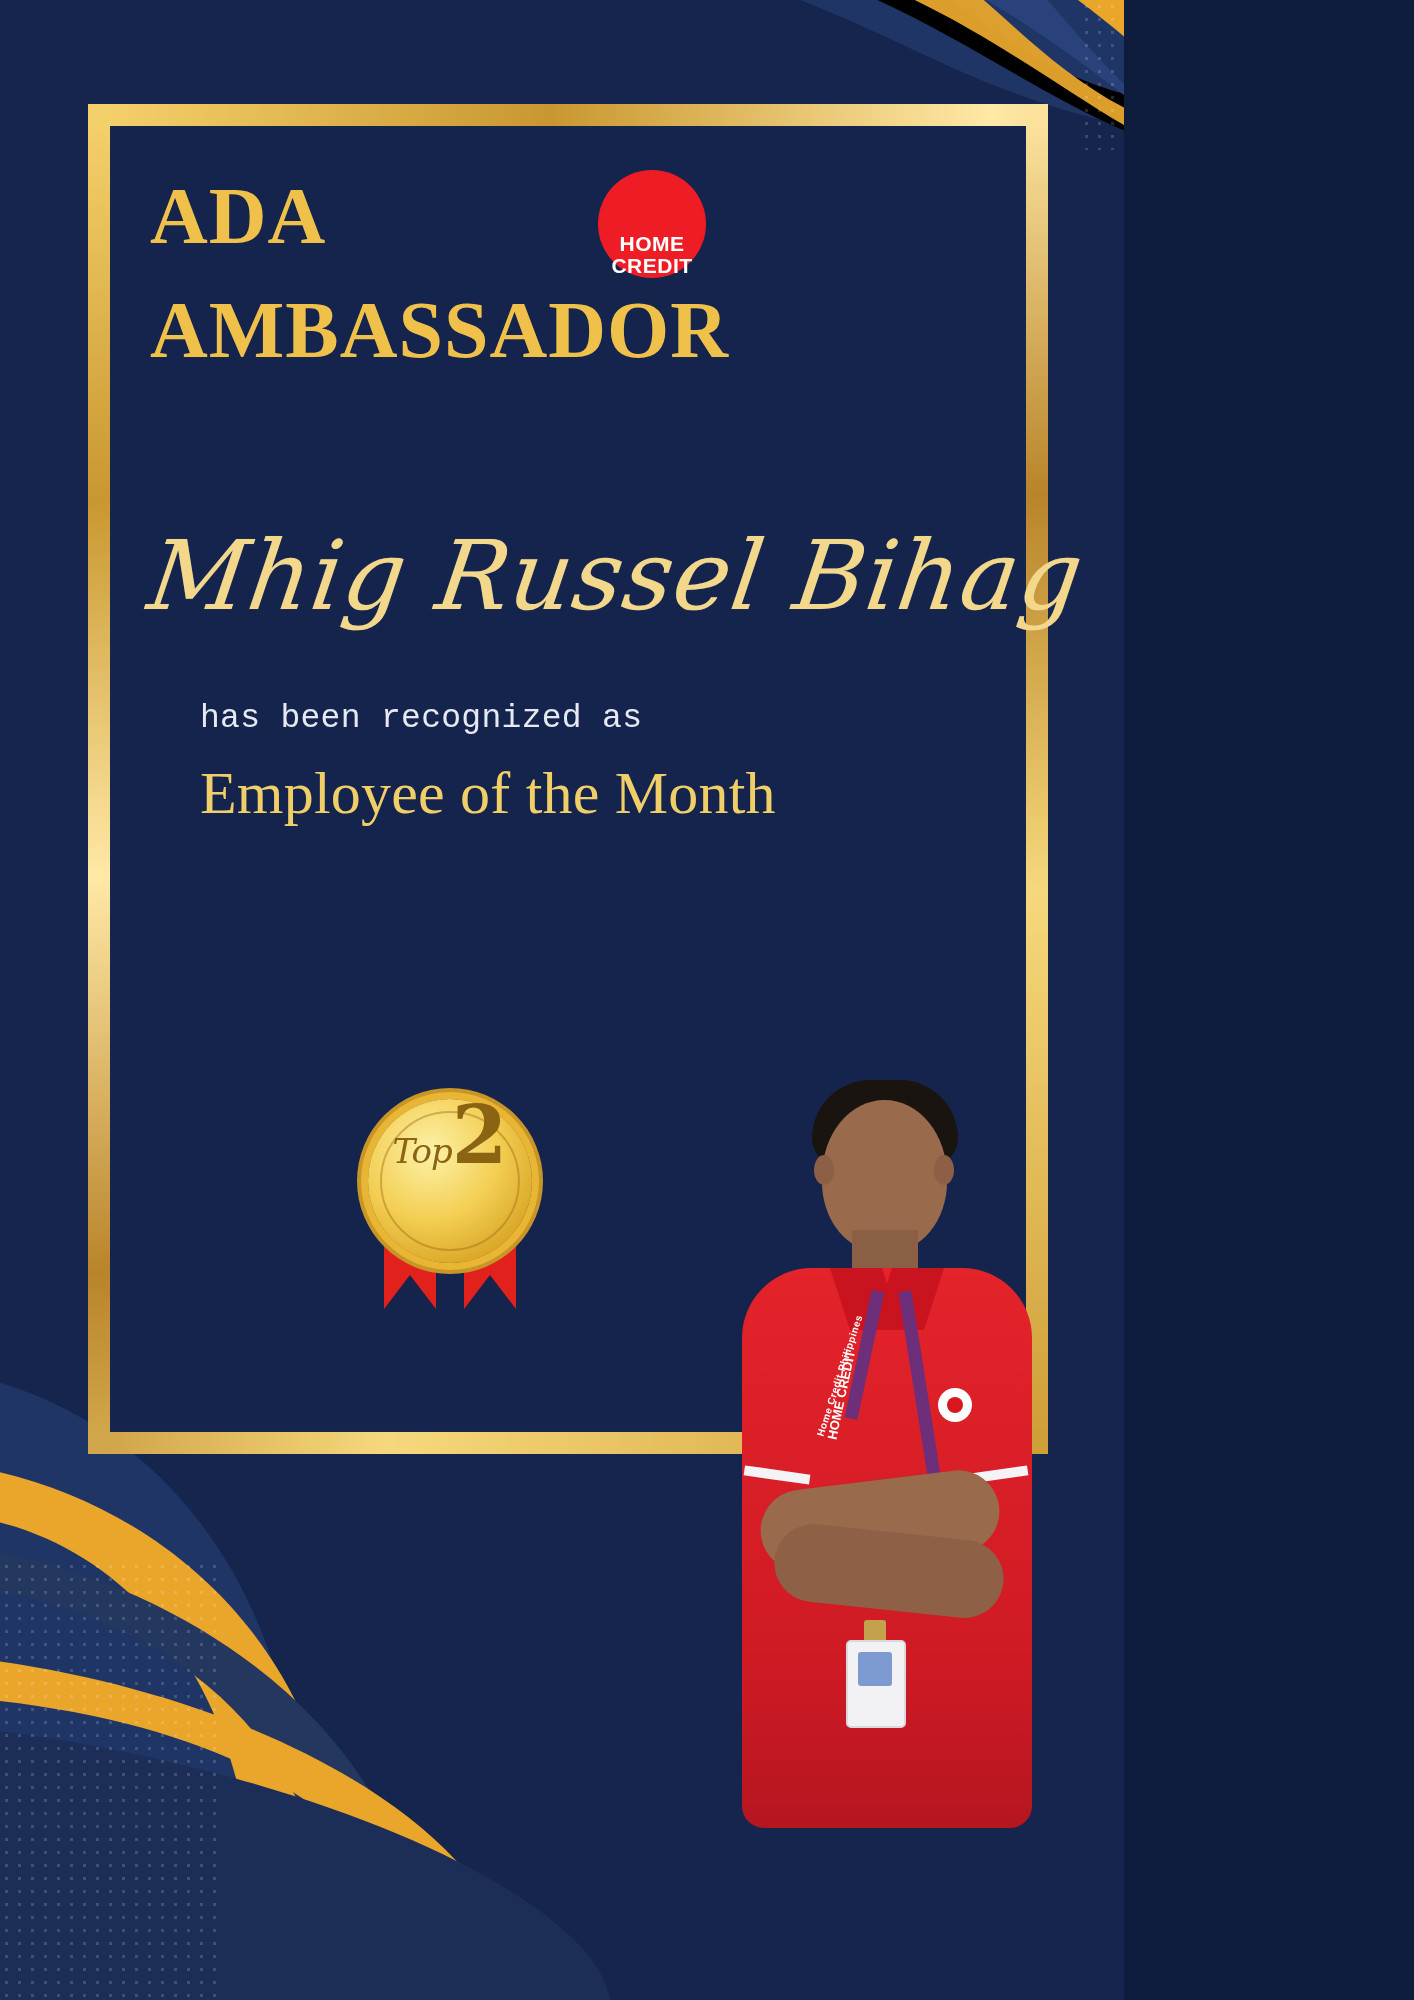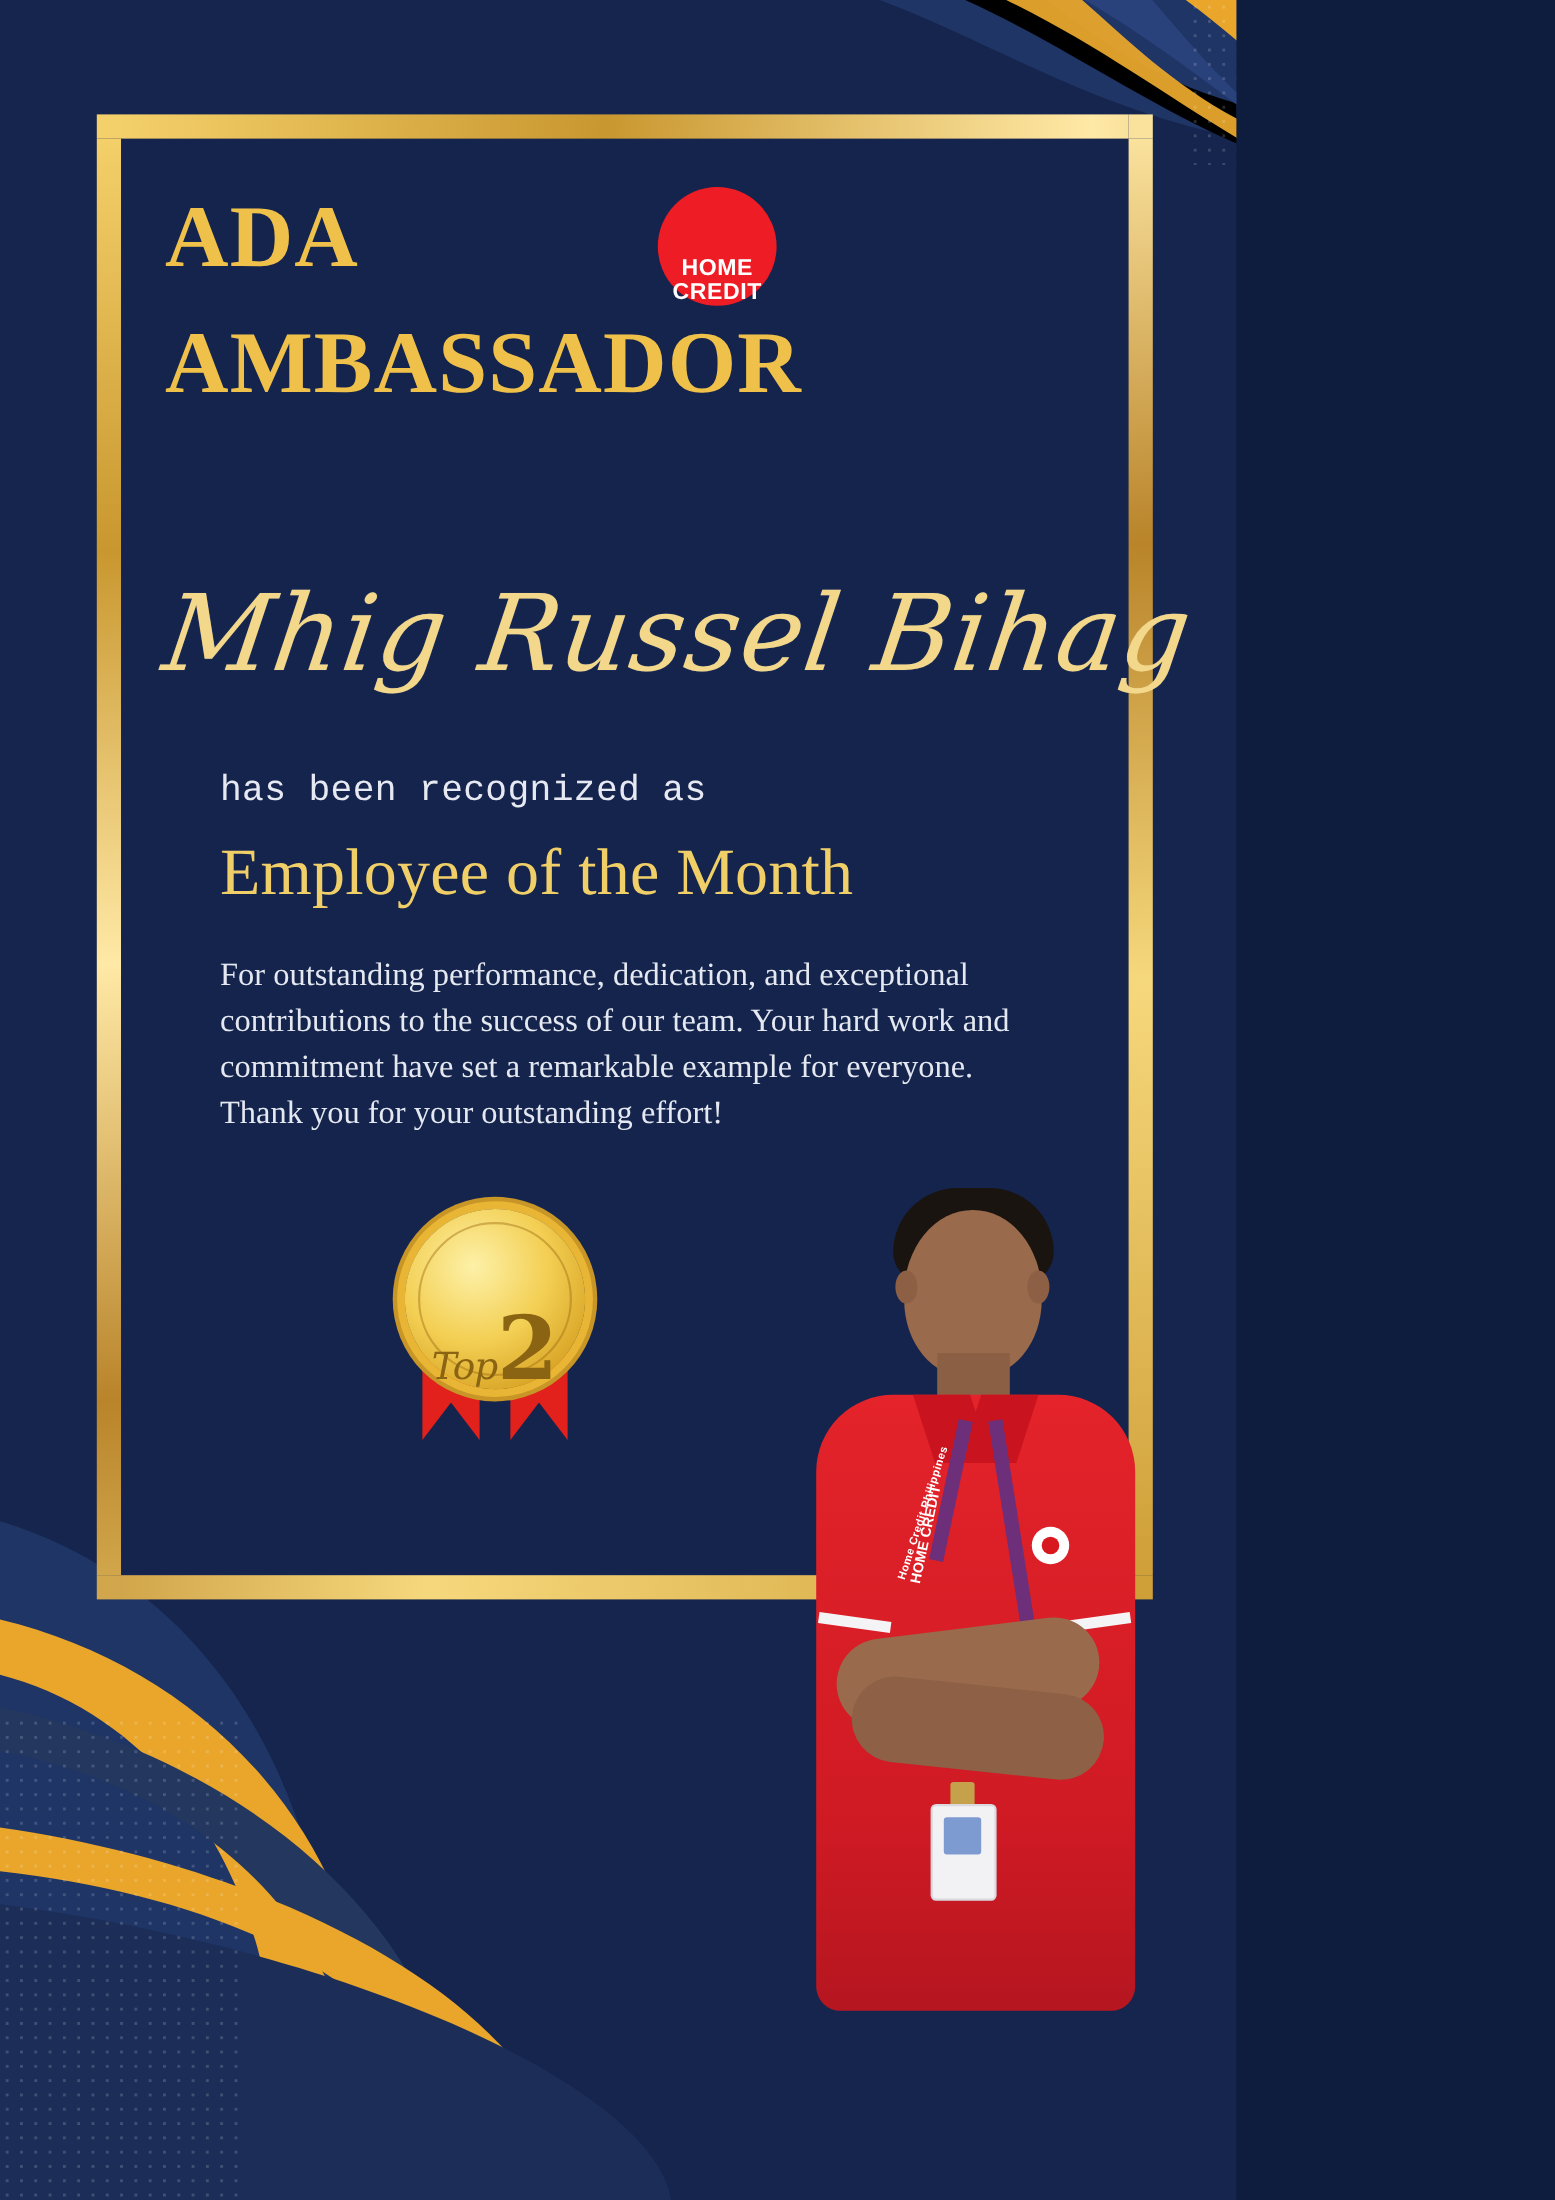--- a/index.html
+++ b/index.html
@@ -165,21 +165,21 @@
     width: 0;
   }
   .medal-disc {
     position: absolute;
     left: 8px; top: 4px;
     width: 164px; height: 164px;
     border-radius: 50%;
     background: radial-gradient(circle at 38% 32%, #fdf1a8 0%, #f3cf53 45%, #d8a425 80%, #b5841d 100%);
     box-shadow: 0 0 0 7px #e8b534, 0 0 0 11px #c89527;
     display: flex;
-    align-items: flex-end;
+    align-items: flex-start;
     justify-content: center;
   }
   .medal-disc::before {
     content: "";
     position: absolute;
     inset: 12px;
     border-radius: 50%;
     border: 2px solid rgba(160,110,20,0.45);
   }
   .medal-text {
@@ -387,21 +387,20 @@
       <span>HOME</span>
     </span>
     <span class="l2">CREDIT</span>
   </div>
 
   <div class="recipient">Mhig Russel Bihag</div>
 
   <div class="body-block">
     <p class="recognized-as">has been recognized as</p>
     <p class="honor">Employee of the Month</p>
-    <p class="citation">For outstanding performance, dedication, and exceptional contributions to the success of our team. Your hard work and commitment have set a remarkable example for everyone. Thank you for your outstanding effort!</p>
   </div>
 
   <div class="medal">
     <div class="ribbon ribbon-l"></div>
     <div class="ribbon ribbon-r"></div>
     <div class="medal-disc">
       <div class="medal-text">
         <span class="medal-top">Top</span>
         <span class="medal-rank">2</span>
       </div>

